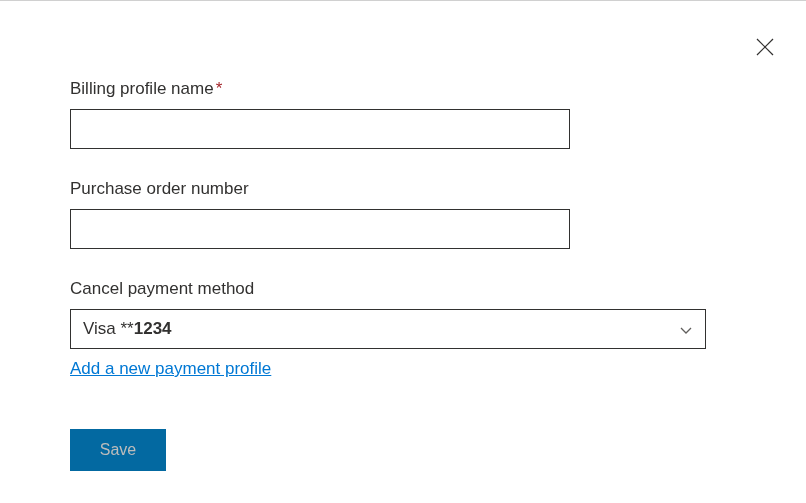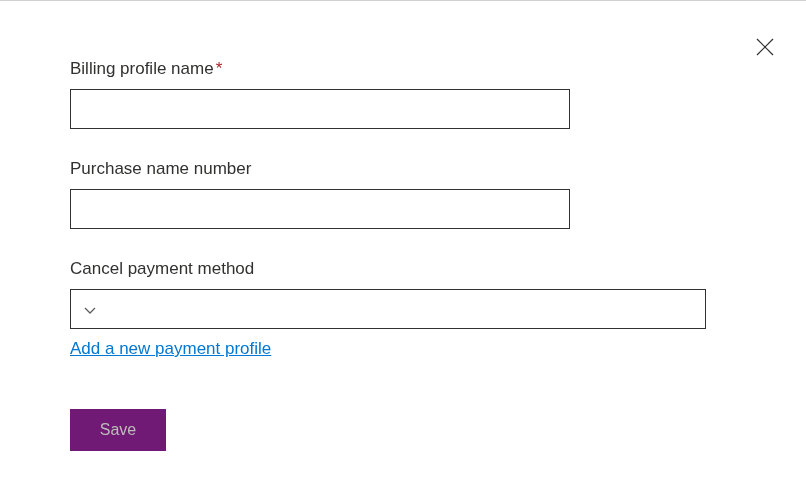--- a/index.html
+++ b/index.html
@@ -26,21 +26,21 @@
       justify-content: center;
       cursor: pointer;
       background: none;
       border: none;
     }
     .close-btn svg {
       stroke: #323130;
       stroke-width: 1.2;
     }
     .form-container {
-      padding: 58px 70px 0 70px;
+      padding: 78px 70px 0 70px;
     }
     .form-group {
       margin-bottom: 30px;
     }
     .form-label {
       display: block;
       font-size: 17px;
       color: #323130;
       margin-bottom: 10px;
       font-weight: 400;
@@ -109,21 +109,21 @@
       height: 42px;
       padding: 0 24px;
       font-size: 16px;
       font-family: inherit;
       cursor: pointer;
       display: flex;
       align-items: center;
       justify-content: center;
     }
     .btn-save {
-      background: #701a75;
+      background: #0369a1;
       border: none;
       color: #bdbcbb;
       cursor: not-allowed;
       min-width: 96px;
     }
     .btn-cancel {
       background: #ffffff;
       border: 1.5px solid #323130;
       color: #323130;
       min-width: 100px;
@@ -142,28 +142,31 @@
 <div class="form-container">
 
   <div class="form-group">
     <label class="form-label">
       <span>Billing profile name</span><span class="required-asterisk">*</span>
     </label>
     <input type="text" class="text-input" value="" style="">
   </div>
 
   <div class="form-group">
-    <label class="form-label">Purchase name number</label>
+    <label class="form-label">Purchase order number</label>
     <input type="text" class="text-input" value="" style="">
   </div>
 
   <div class="form-group" style="margin-bottom:0;">
     <label class="form-label">Cancel payment method</label>
     <div class="select-wrapper">
       <div class="select-input">
+        <span class="select-value">
+          <span>Visa **</span><span class="bold-part">1234</span>
+        </span>
         <span class="chevron">
           <svg viewBox="0 0 14 14">
             <polyline points="2,5 7,10 12,5"></polyline>
           </svg>
         </span>
       </div>
     </div>
     <a class="link">Add a new payment profile</a>
   </div>
 

